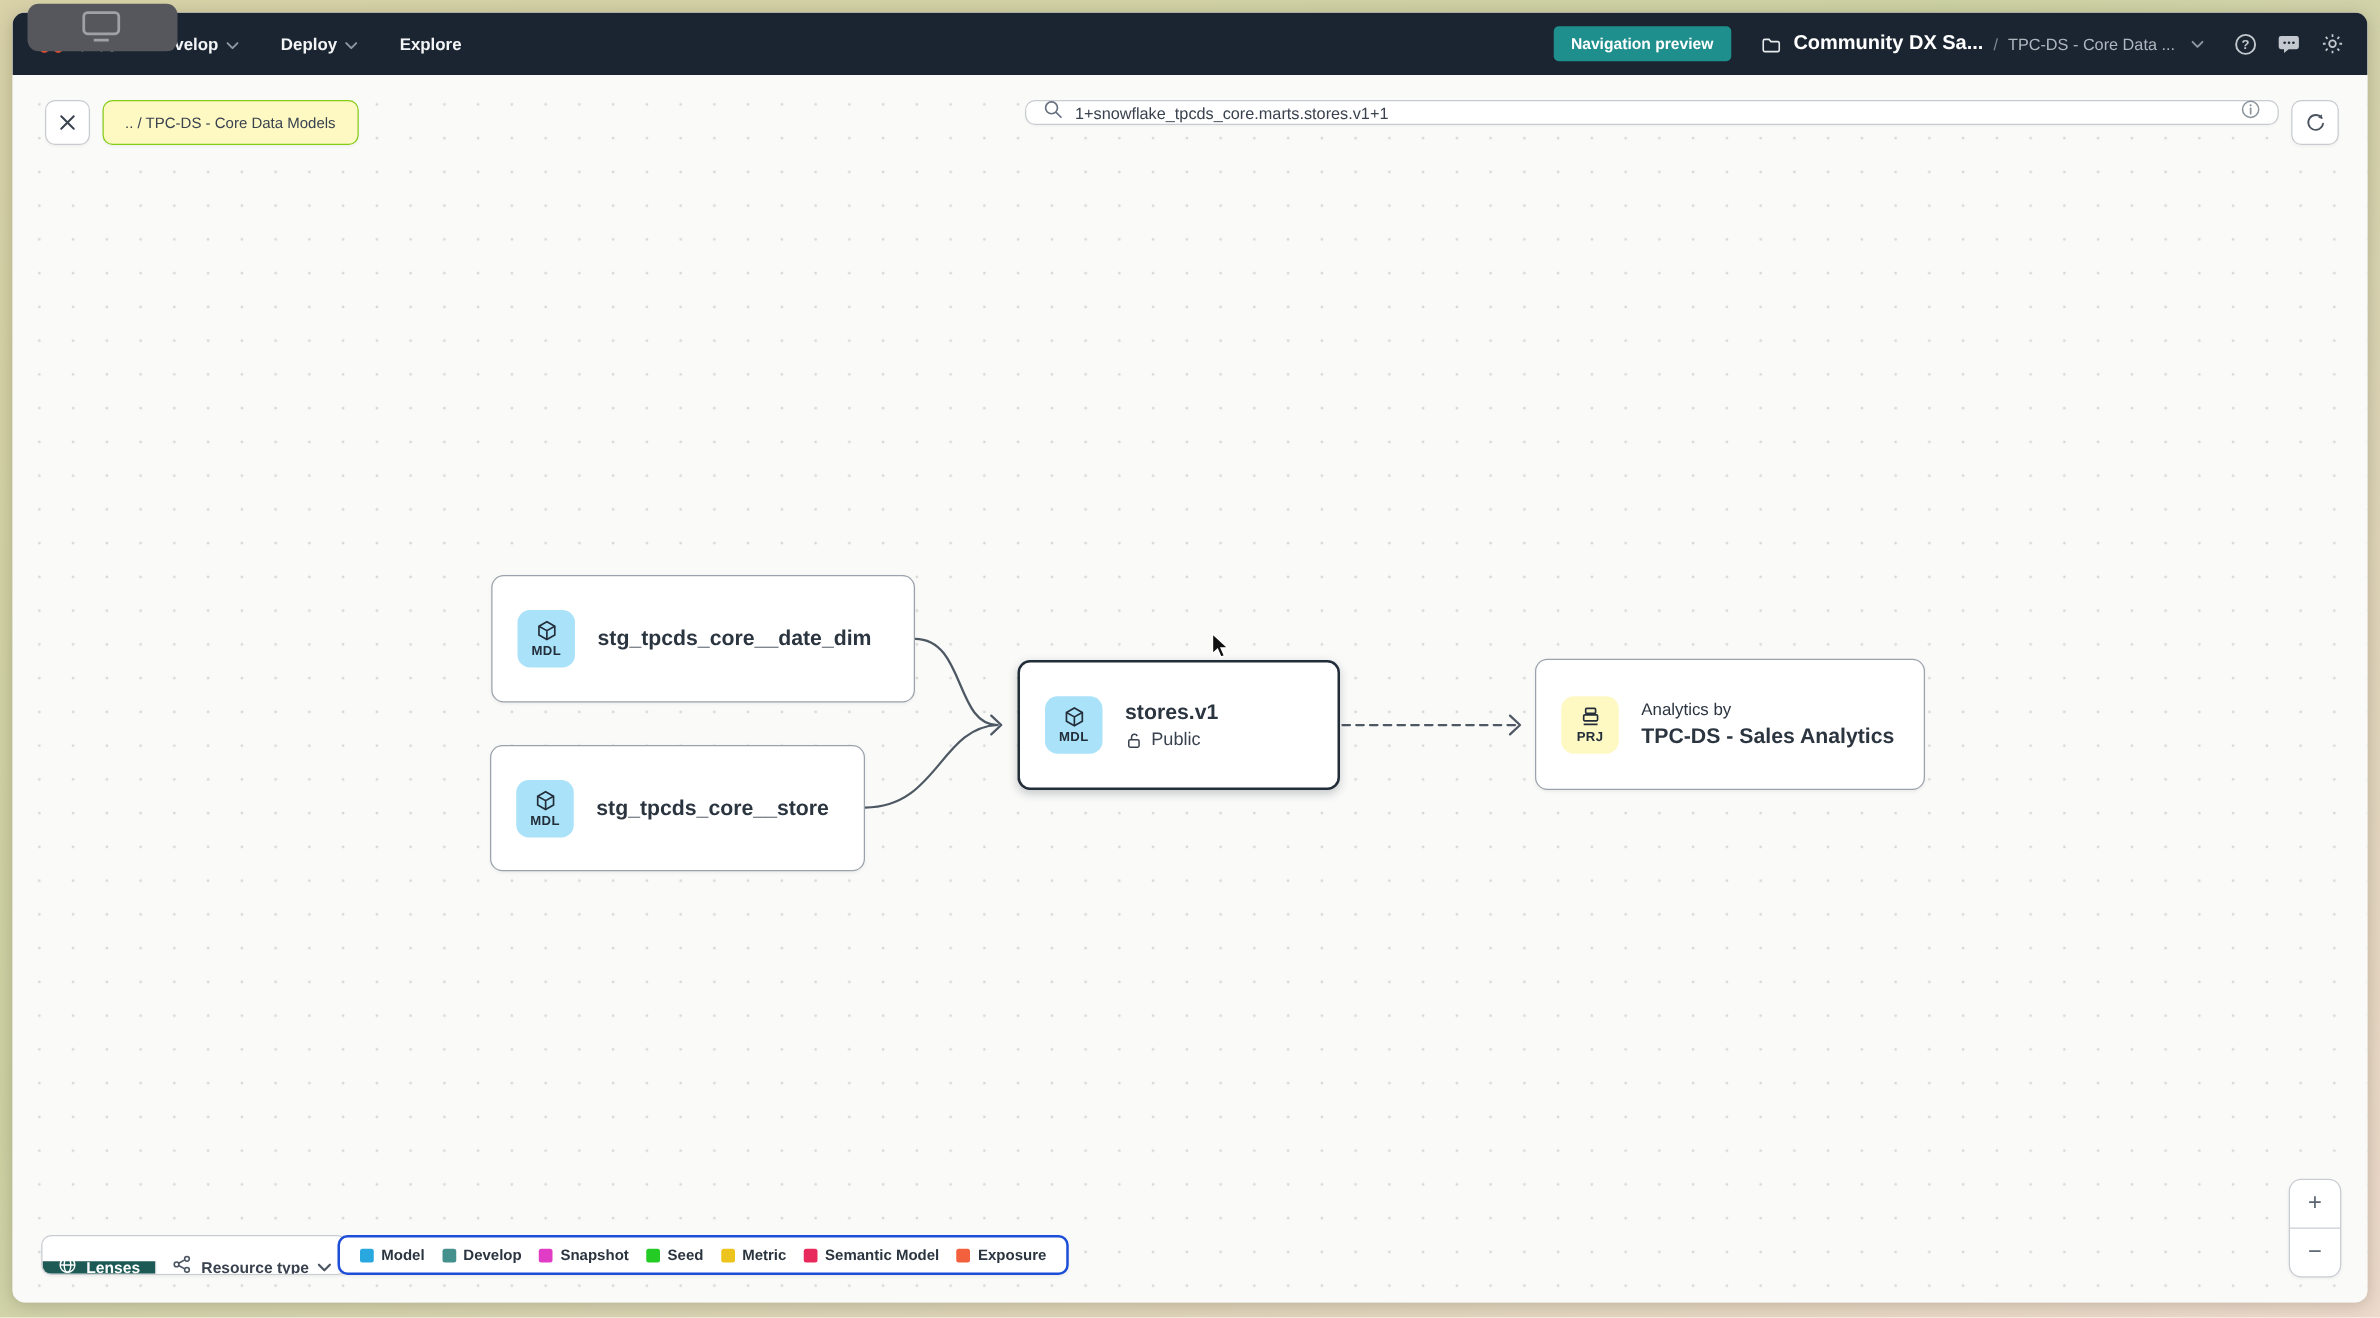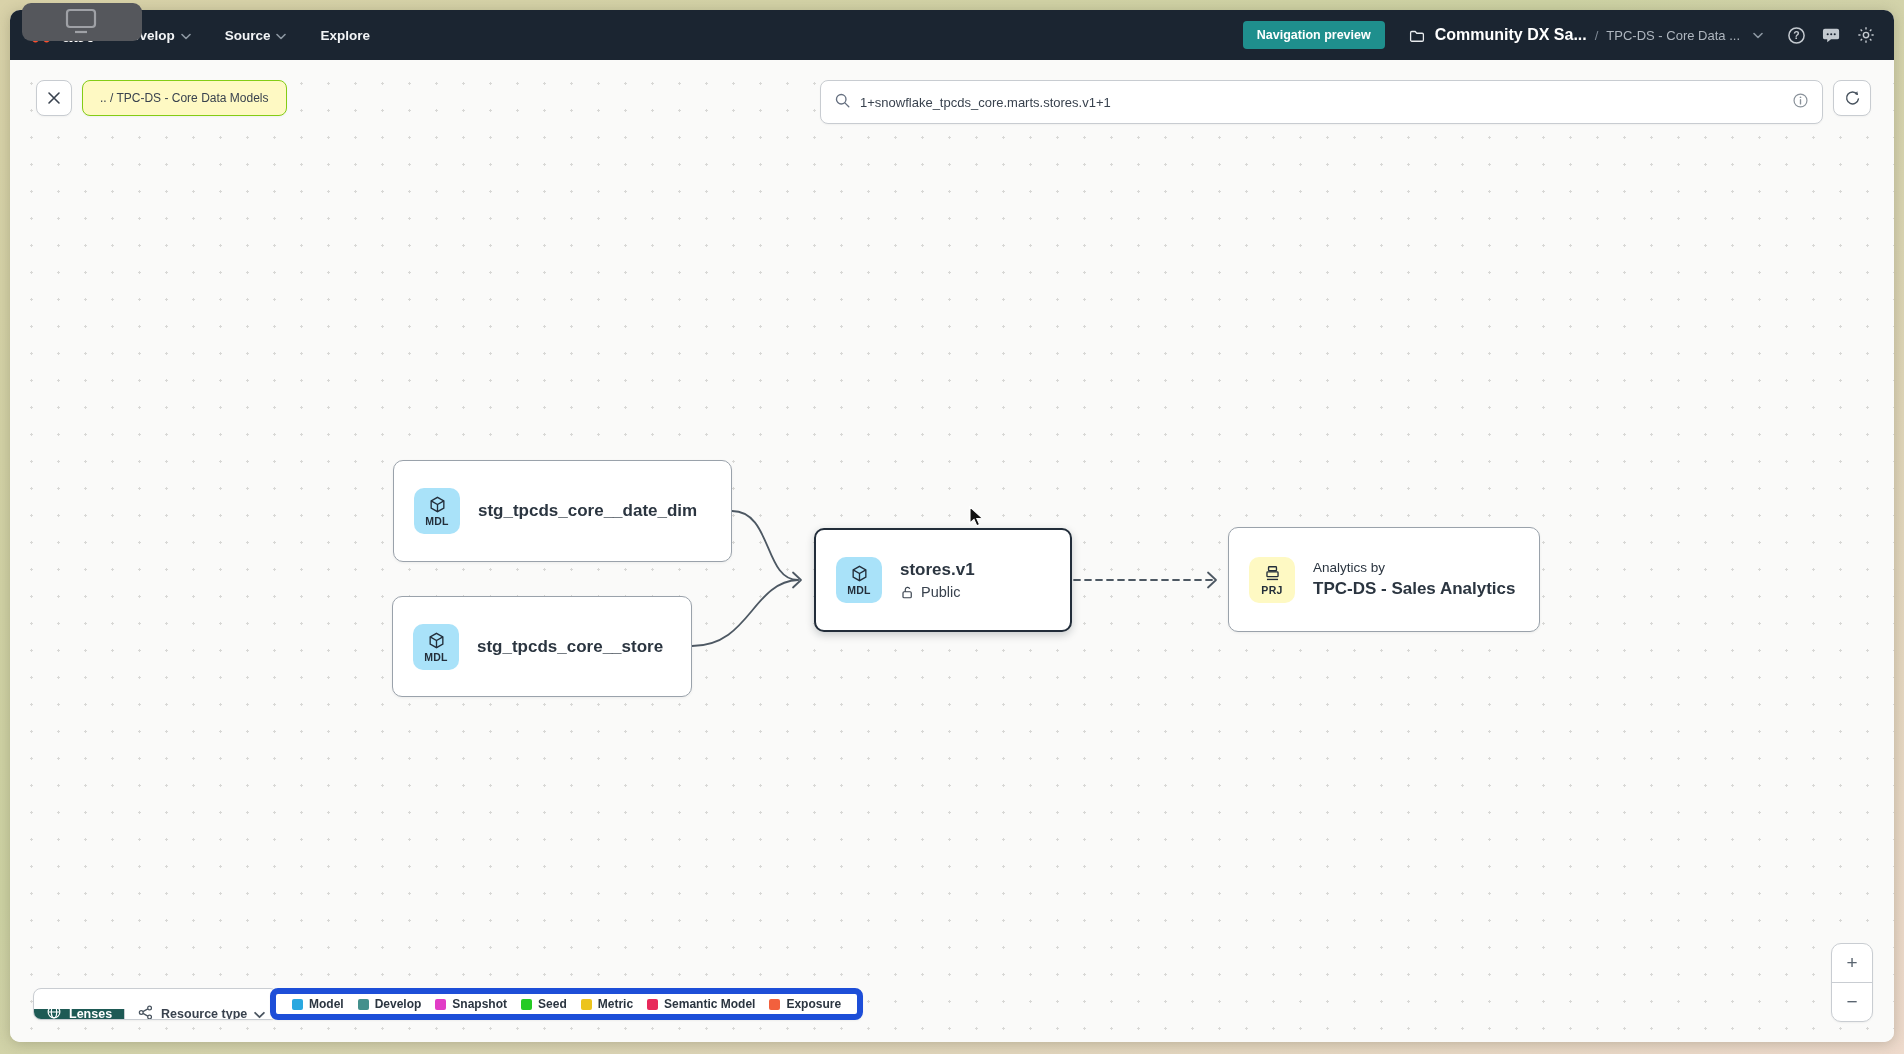--- a/index.html
+++ b/index.html
@@ -54,21 +54,21 @@
     box-shadow:0 1px 2px rgba(0,0,0,.04);
   }
   .close-btn{ left:26px; top:70px; width:36px; height:36px; }
   .context-chip{
     position:absolute; left:72px; top:70px; height:36px; padding:0 17px;
     background:#fef9c3; border:1px solid #84cc16; border-radius:8px;
     display:flex; align-items:center; font-size:12px; color:#39424e; cursor:pointer;
     box-shadow:0 1px 2px rgba(0,0,0,.04); white-space:nowrap;
   }
   .search-bar{
-    position:absolute; left:810px; top:70px; width:1003px; height:44px;
+    position:absolute; left:810px; top:70px; width:1003px; height:20px;
     background:#fff; border:1px solid #c8ccd1; border-radius:8px;
     display:flex; align-items:center; padding:0 13px; gap:9px;
     box-shadow:0 1px 2px rgba(0,0,0,.04);
   }
   .search-input{
     flex:1; border:none; outline:none; font-family:"Liberation Sans",sans-serif;
     font-size:13px; color:#39424e; background:transparent;
   }
   .refresh-btn{ left:1823px; top:70px; width:38px; height:36px; }
   
@@ -98,21 +98,21 @@
     position:absolute; left:23px; top:978px; height:32px; display:flex;
     border:1px solid #c9cdd2; border-radius:8px; overflow:hidden;
     box-shadow:0 1px 2px rgba(0,0,0,.05); background:#fff;
   }
   .lens-seg{ display:flex; align-items:center; gap:7px; padding:0 12px; cursor:pointer;margin-top:20px; }
   .lens-seg.dark{ background:#1e5a55; color:#fff; }
   .lens-seg.light{ background:#fff; color:#39424e; border-left:1px solid #c9cdd2; }
   .lens-seg .seg-label{ font-size:12.5px; font-weight:700; white-space:nowrap; }
   .legend{
     position:absolute; left:260px; top:978px; height:32px; background:#fff;
-    border:6px solid #1d4ed8; border-radius:8px; display:flex; align-items:center;
+    border:2px solid #1d4ed8; border-radius:8px; display:flex; align-items:center;
     gap:14px; padding:0 16px; box-shadow:0 1px 2px rgba(0,0,0,.05);
   }
   .legend-item{ display:flex; align-items:center; gap:6px; white-space:nowrap; }
   .swatch{ width:11px; height:11px; border-radius:2px; }
   .legend-label{ font-size:12px; font-weight:700; color:#2b3540; }
   .zoom-ctrl{
     position:absolute; left:1821px; top:933px; width:42px; height:79px;
     background:#fff; border:1px solid #c9cdd2; border-radius:10px;
     display:flex; flex-direction:column; overflow:hidden; box-shadow:0 1px 2px rgba(0,0,0,.05);
   }
@@ -150,21 +150,21 @@
     <div class="nav-menu">
       <div class="nav-item">
         <span>Develop</span>
         <span>
           <svg width="10" height="7" viewBox="0 0 10 7" fill="none">
               <polyline points="1,1.5 5,5.5 9,1.5" stroke="#8d97a2" stroke-width="1.6" stroke-linecap="round" stroke-linejoin="round"></polyline>
             </svg>
         </span>
       </div>
       <div class="nav-item">
-        <span>Source</span>
+        <span>Deploy</span>
         <span>
           <svg width="10" height="7" viewBox="0 0 10 7" fill="none">
               <polyline points="1,1.5 5,5.5 9,1.5" stroke="#8d97a2" stroke-width="1.6" stroke-linecap="round" stroke-linejoin="round"></polyline>
             </svg>
         </span>
       </div>
       <div class="nav-item">
         <span>Explore</span>
       </div>
     </div>

